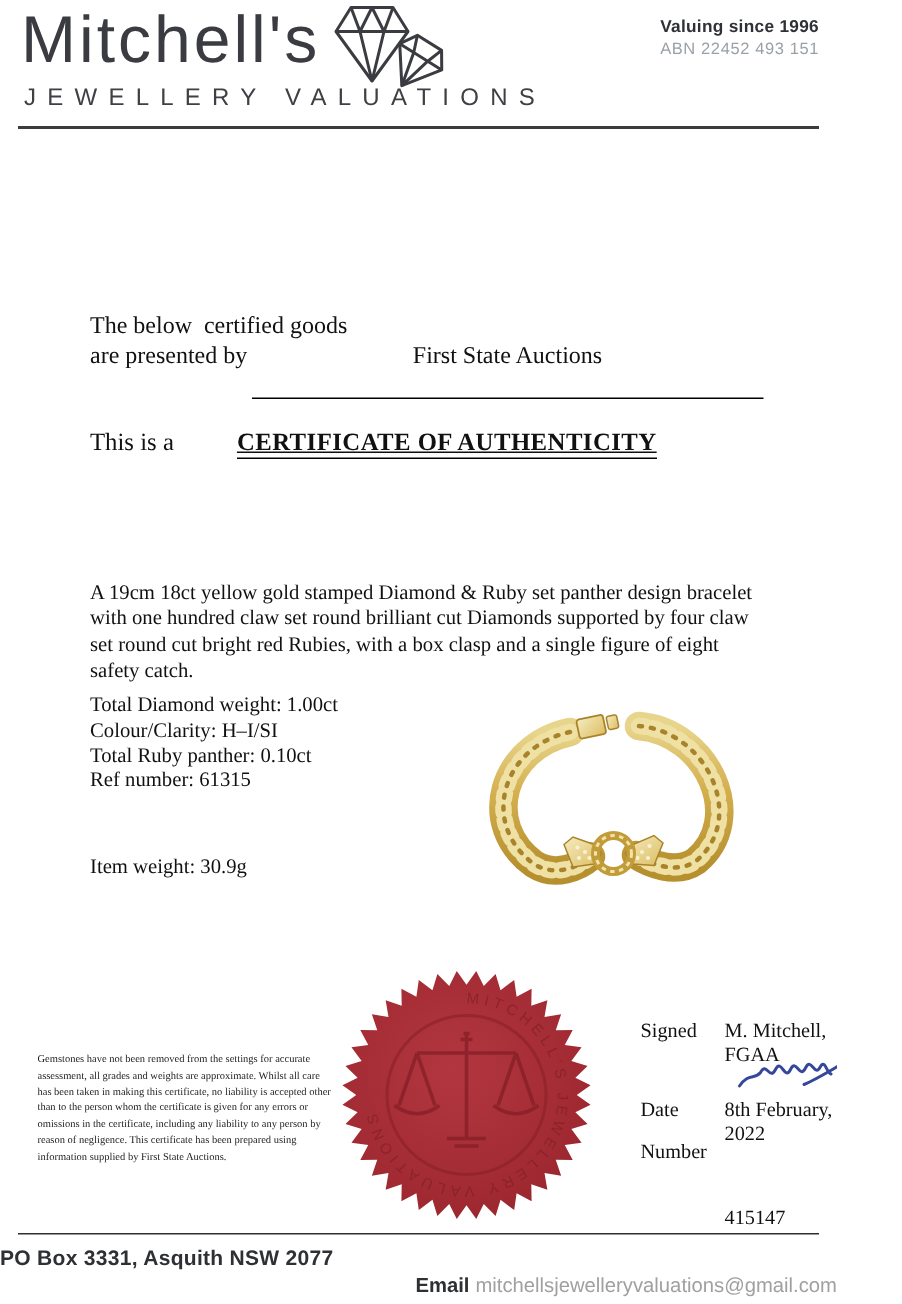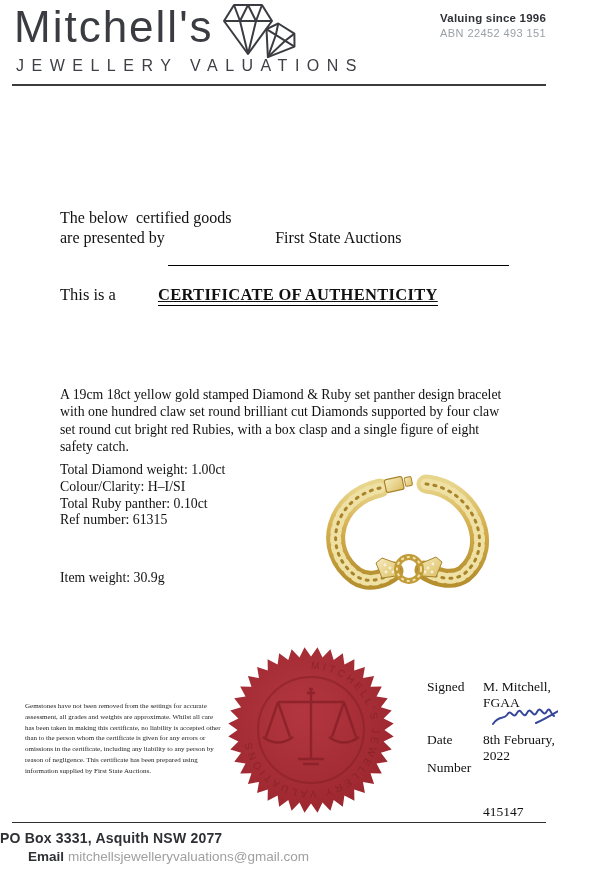--- a/index.html
+++ b/index.html
@@ -49,21 +49,21 @@
   .sig-label{position:absolute;left:427px;font-size:13.5px;color:#111;}
   .sig-value{position:absolute;left:483px;font-size:13.5px;color:#111;}
   .signature-svg{position:absolute;left:490px;top:695px;}
   
   .footer-rule{position:absolute;left:12px;right:12px;top:822px;height:1.4px;background:#2f2f2f;}
   .footer-address{
     position:absolute;left:0;right:0;top:830px;text-align:left;
     font-family:"Liberation Sans",sans-serif;font-size:14px;font-weight:bold;color:#2e3034;letter-spacing:.2px;
   }
   .footer-email{
-    position:absolute;left:0;right:0;top:849px;text-align:left;
+    position:absolute;left:0;right:0;top:849px;text-align:right;
     font-family:"Liberation Sans",sans-serif;font-size:13.5px;color:#a0a0a0;margin-left:28px;
   }
   .footer-email b{color:#2e3034;margin-right:4px;}
 </style>
 </head>
 <body>
 
 <div class="page">
 
   <div class="brand-row">

